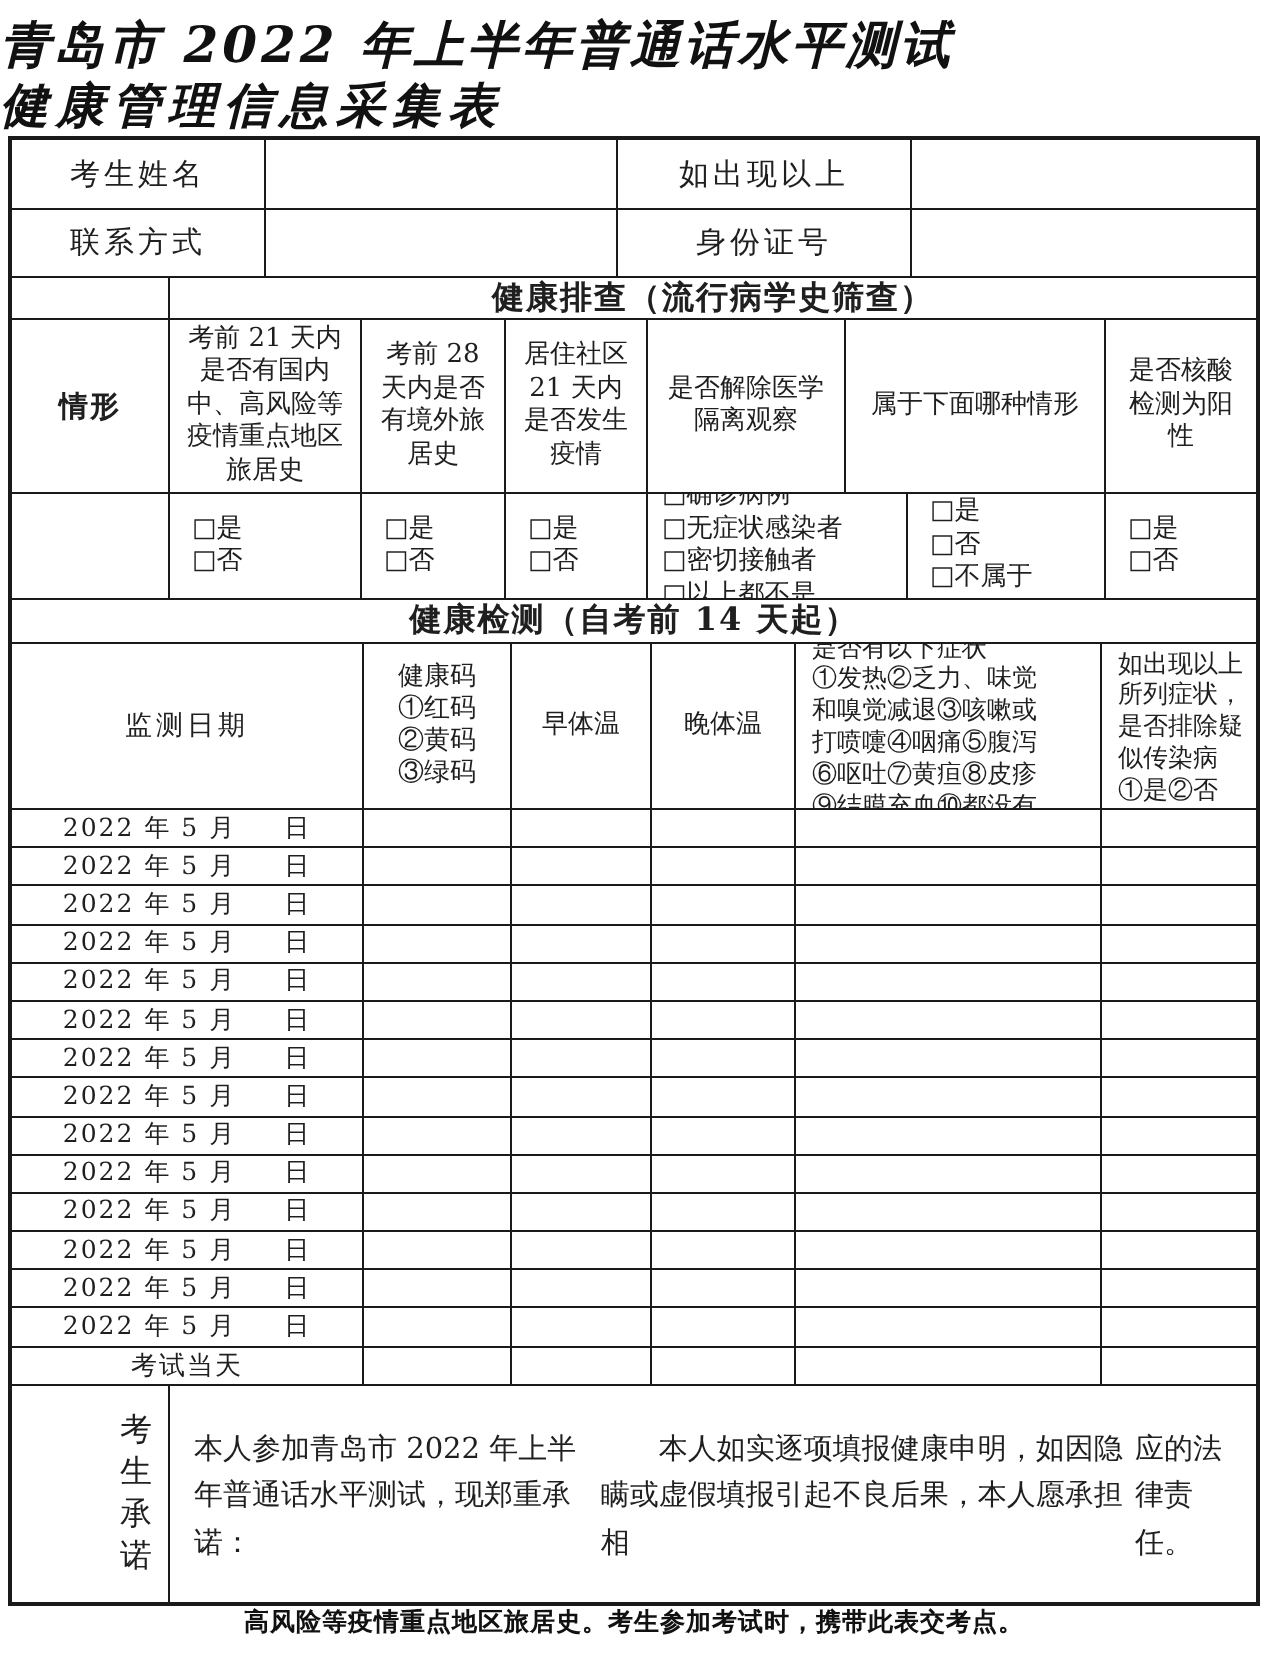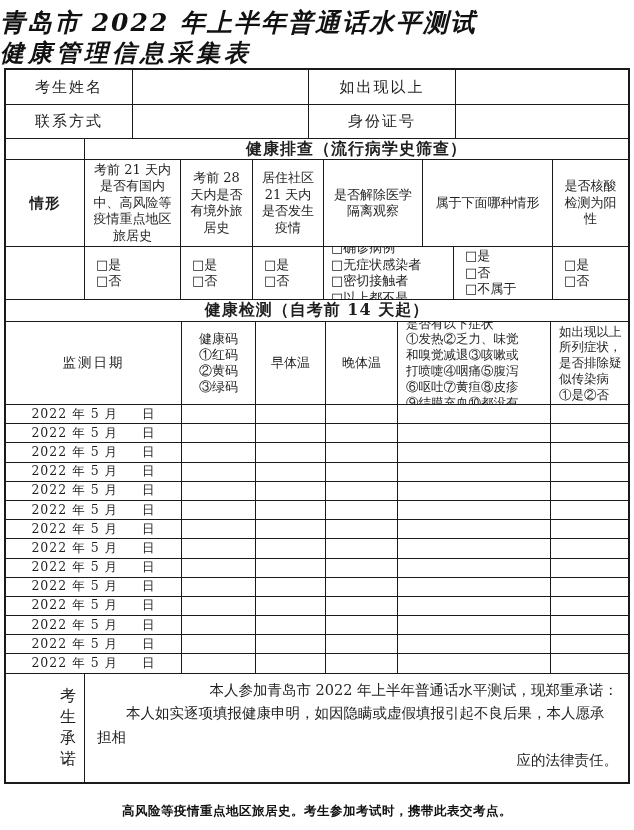--- a/index.html
+++ b/index.html
@@ -49,21 +49,21 @@
 
   .mhead{font-size:13px;line-height:16px;flex-direction:column;padding:2px 4px;}
   .mhead .hl{display:block;}
   .mhead-left{align-items:flex-start;text-align:left;padding-left:8px;font-size:12.5px;line-height:15.8px;}
 
   .date-cell{font-size:12.5px;justify-content:center;letter-spacing:1px;}
   .date-gap{display:inline-block;width:24px;}
   .exam-cell{font-size:13px;letter-spacing:1px;}
 
   .commit-label{font-weight:normal;font-size:16px;letter-spacing:1px;padding-left:47px;}
-  .commit-body{flex-direction:column;align-items:flex-end;justify-content:flex-start;
+  .commit-body{align-items:center;justify-content:flex-start;
                text-align:left;padding:5px 10px 0 12px;font-size:14.5px;line-height:23.5px;}
   .commit-body .indent{text-indent:2em;}
 
   .footer-note{position:absolute;left:0;top:803px;width:634px;text-align:center;
                font-weight:bold;font-size:12.5px;letter-spacing:0.5px;color:#111;}
 </style>
 </head>
 <body>
 
 <div class="page">
@@ -342,20 +342,28 @@
             <span>日</span>
     </div>
     <div class="cell mw1"></div>
     <div class="cell mw2"></div>
     <div class="cell mw3"></div>
     <div class="cell mw4"></div>
     <div class="cell mw5 endc"></div>
   </div>
 </div>
 
+    <div class="row h-exam">
+      <div class="cell mw0 exam-cell">考试当天</div>
+      <div class="cell mw1"></div>
+      <div class="cell mw2"></div>
+      <div class="cell mw3"></div>
+      <div class="cell mw4"></div>
+      <div class="cell mw5 endc"></div>
+    </div>
 
     <div class="row h-commit last">
       <div class="cell cw0 commit-label">考生承诺</div>
       <div class="cell cw1 commit-body endc">
         <div>本人参加青岛市 2022 年上半年普通话水平测试，现郑重承诺：</div>
         <div class="indent">本人如实逐项填报健康申明，如因隐瞒或虚假填报引起不良后果，本人愿承担相</div>
         <div>应的法律责任。</div>
 
       </div>
     </div>

